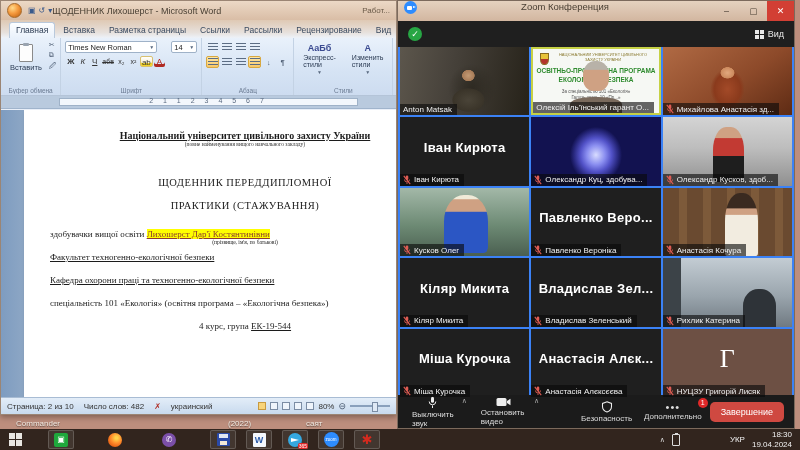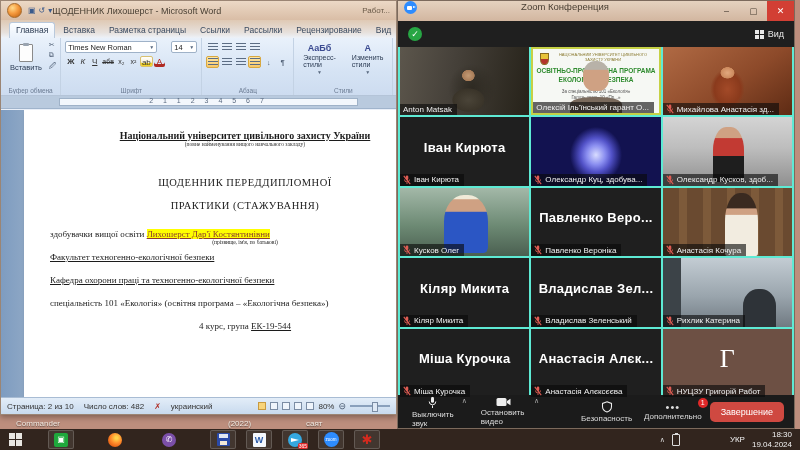--- a/index.html
+++ b/index.html
@@ -72,21 +72,21 @@
   .z-appicon::after { content:""; position:absolute; left:8.5px; top:5px; border-left:3px solid #fff; border-top:1.5px solid transparent; border-bottom:1.5px solid transparent; }
   .z-title { flex:1; text-align:center; font-size:9.5px; color:#4a4034; }
   .z-ctrls { display:flex; height:100%; }
   .z-ctrls .cbtn { width:27px; height:100%; display:flex; align-items:center; justify-content:center; font-size:9px; color:#4a4034; }
   .z-ctrls .close { background:#d23f34; color:#fff; }
   .z-topbar { height:26px; background:#1f1f1f; display:flex; align-items:center; padding:0 10px; }
   .shield-ok { width:14px; height:14px; border-radius:50%; background:#27a644; color:#fff; font-size:9px; display:flex; align-items:center; justify-content:center; }
   .z-view { margin-left:auto; display:flex; align-items:center; gap:4px; color:#e8e8e8; font-size:9px; }
   .grid4 { width:9px; height:9px; display:grid; grid-template-columns:1fr 1fr; gap:1px; }
   .grid4 i { background:#e8e8e8; }
-  .z-grid { position:absolute; top:46px; left:0; right:0; height:350px; display:grid; grid-template-columns:repeat(3,1fr); grid-template-rows:repeat(5,1fr); gap:2px; padding:0 2px; background:#5eead4; }
+  .z-grid { position:absolute; top:46px; left:0; right:0; height:350px; display:grid; grid-template-columns:repeat(3,1fr); grid-template-rows:repeat(5,1fr); gap:2px; padding:0 2px; background:#3b82f6; }
   .tile { position:relative; background:#1f1f1f; overflow:hidden; }
   .tile-label { position:absolute; left:0; bottom:0; display:flex; align-items:center; gap:3px; background:rgba(10,10,10,.62); padding:1px 5px 1px 3px; font-size:8px; color:#f0f0f0; max-width:97%; white-space:nowrap; overflow:hidden; z-index:5; }
   .tile-center { position:absolute; inset:0; display:flex; align-items:center; justify-content:center; font-size:13px; font-weight:bold; color:#fff; letter-spacing:.3px; padding-bottom:8px; text-align:center; }
   .micoff { flex:0 0 auto; }
   .tile.speaker { border:2px solid #c6d145; }
   .slide { position:absolute; inset:0; background:#f6f8f4; }
   .slide .emblem { position:absolute; left:7px; top:4px; width:9px; height:12px; background:linear-gradient(180deg,#e8c33a 55%,#b3342c 55%); border-radius:0 0 45% 45%; border:1px solid #8a6a20; }
   .slide .s-head { position:absolute; left:18px; right:4px; top:3px; font-size:4px; color:#8a7a30; text-align:center; line-height:1.3; }
   .slide .s-l1 { position:absolute; left:2px; right:2px; top:18px; text-align:center; font-size:6.5px; font-weight:bold; color:#2e8b2e; }
   .slide .s-l2 { position:absolute; left:2px; right:2px; top:27px; text-align:center; font-size:6.5px; font-weight:bold; color:#2e8b2e; }
@@ -511,21 +511,21 @@
 
     <div class="tile tile-letter">
       <div class="tile-center">Г</div>
       <div class="tile-label">
         <svg class="micoff" width="8" height="10" viewBox="0 0 8 10">
             <rect x="2.7" y="0.5" width="2.6" height="4.5" rx="1.3" fill="#e05c54"></rect>
             <path d="M1.5 4.5a2.5 2.5 0 0 0 5 0" fill="none" stroke="#e05c54" stroke-width="0.9"></path>
             <line x1="4" y1="7.4" x2="4" y2="9" stroke="#e05c54" stroke-width="0.9"></line>
             <line x1="0.8" y1="0.8" x2="7.2" y2="9.2" stroke="#e05c54" stroke-width="1.1"></line>
           </svg>
-        <span>НУЦЗУ Григорій Работ</span>
+        <span>НУЦЗУ Григорій Лисяк</span>
       </div>
     </div>
 
   </div>
 
   <div class="z-toolbar">
     <div class="t-item">
       <svg width="11" height="13" viewBox="0 0 11 13">
           <rect x="4" y="0.8" width="3" height="6" rx="1.5" fill="#eee"></rect>
           <path d="M2.2 5.5a3.3 3.3 0 0 0 6.6 0" fill="none" stroke="#eee" stroke-width="1"></path>

